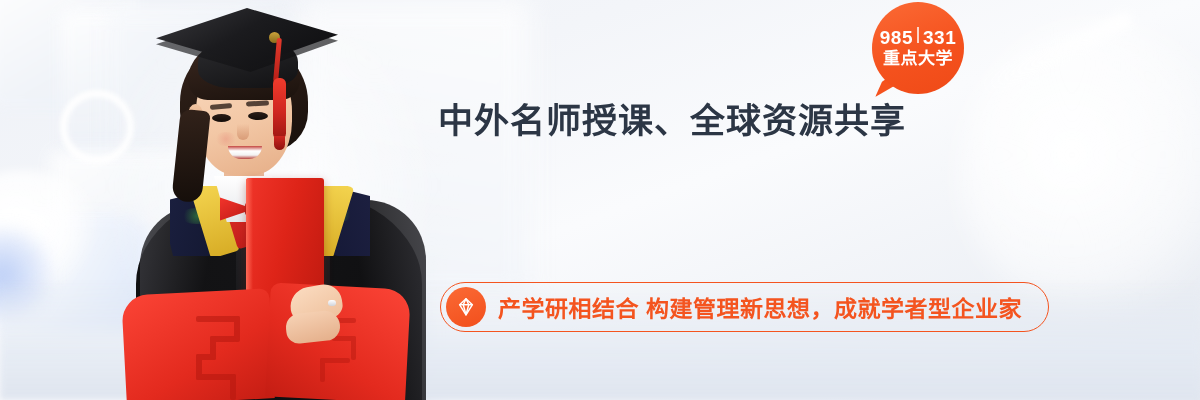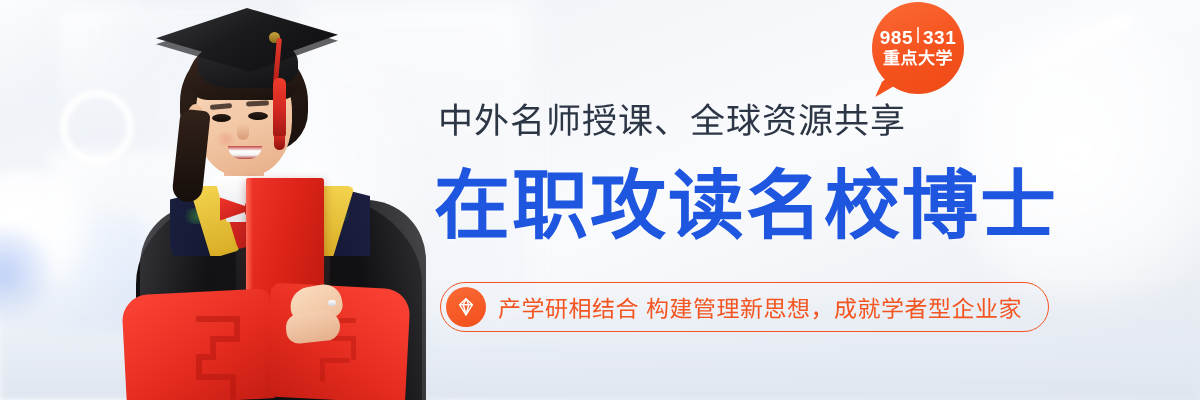--- a/index.html
+++ b/index.html
@@ -171,21 +171,21 @@
   .hand-l{position:absolute;left:168px;top:312px;width:54px;height:30px;border-radius:18px 20px 18px 16px;
         background:linear-gradient(170deg,#f7d3b6,#e4ae89);transform:rotate(-6deg);}
   .ring{position:absolute;left:210px;top:300px;width:8px;height:6px;border-radius:3px;
         background:linear-gradient(180deg,#ffffff,#cfd3da);}
 
   
   .content{position:absolute;left:430px;top:0;width:620px;height:400px;}
 
   .subtitle{
     position:absolute;left:8px;top:92px;
-    font-size:35px;font-weight:400;letter-spacing:1px;color:#2c3645;
+    font-size:35px;font-weight:700;letter-spacing:1px;color:#2c3645;
     white-space:nowrap;
   }
 
   .badge{position:absolute;left:442px;top:2px;width:92px;height:92px;}
   .badge-circle{position:absolute;left:0;top:0;width:92px;height:92px;border-radius:50%;
         background:linear-gradient(160deg,#fb6a35 0%,#f5521e 55%,#ef4a17 100%);
         display:flex;flex-direction:column;align-items:center;justify-content:center;}
   .badge-tail{position:absolute;left:4px;top:72px;width:26px;height:24px;
         background:#f5521e;
         clip-path:polygon(62% 0,100% 26%,0 100%,22% 34%);transform:rotate(4deg);}
@@ -203,21 +203,21 @@
   }
 
   .pill{
     position:absolute;left:10px;top:282px;height:50px;
     border:1.5px solid #f4541f;border-radius:26px;
     display:flex;align-items:center;padding:0 26px 0 5px;box-sizing:border-box;
   }
   .gem{width:40px;height:40px;border-radius:50%;flex:0 0 40px;margin-right:12px;
         background:linear-gradient(160deg,#fb6a35,#f24f1c);
         display:flex;align-items:center;justify-content:center;}
-  .pill-text{font-size:23px;font-weight:400;color:#f4541f;letter-spacing:.5px;white-space:nowrap;}
+  .pill-text{font-size:23px;font-weight:700;color:#f4541f;letter-spacing:.5px;white-space:nowrap;}
 </style>
 </head>
 <body>
 
 <div class="banner">
 
   <div class="bg-layer">
     <div class="shape sq-a"></div>
     <div class="shape sq-b"></div>
     <div class="shape sq-c"></div>
@@ -320,21 +320,20 @@
       <div class="badge-circle">
         <div class="badge-l1">
           <span>985</span>
           <span class="badge-sep"></span>
           <span>331</span>
         </div>
         <div class="badge-l2">重点大学</div>
       </div>
     </div>
 
-    <div class="headline">在职攻读名校博士</div>
 
     <div class="pill">
       <span class="gem">
         <svg width="22" height="22" viewBox="0 0 24 24" aria-hidden="true">
           <g fill="none" stroke="#ffffff" stroke-width="1.6" stroke-linejoin="round">
             <path d="M5 9.5 L12 3 L19 9.5 L12 20.5 Z"></path>
             <path d="M5 9.5 H19"></path>
             <path d="M12 3 L9 9.5 L12 20.5 L15 9.5 Z"></path>
           </g>
         </svg>

